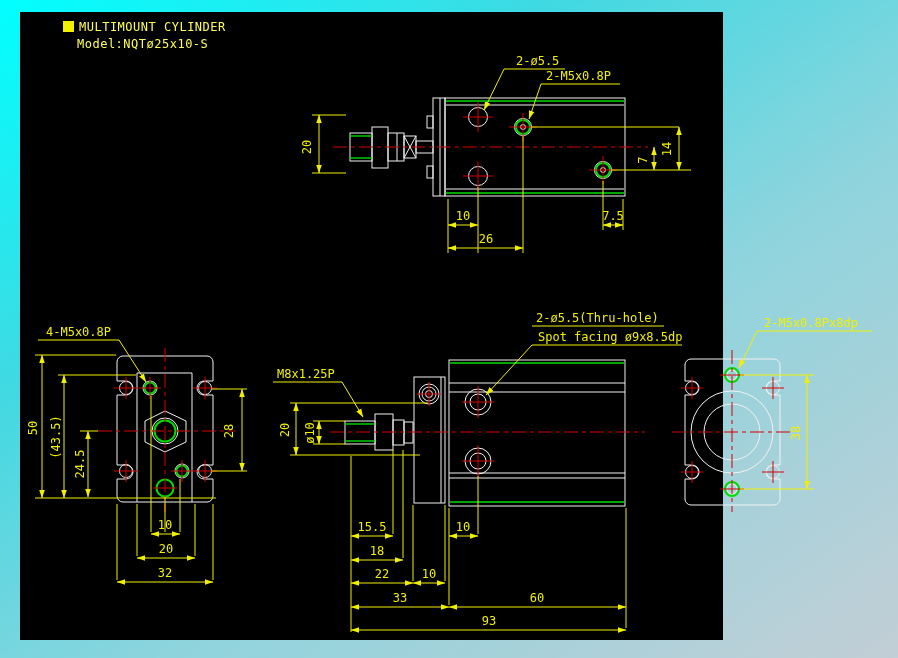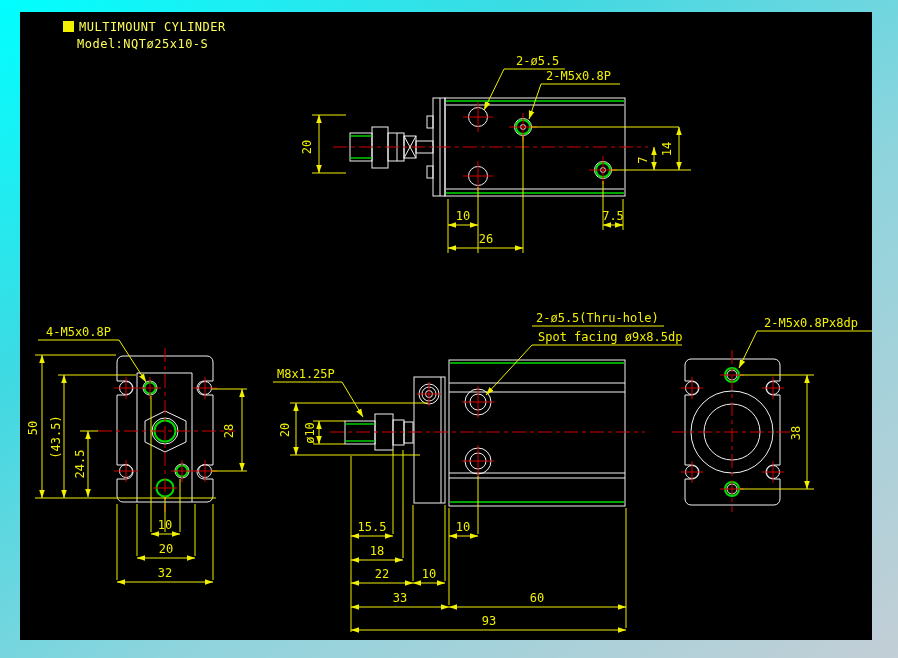--- a/index.html
+++ b/index.html
@@ -1,19 +1,19 @@
 <!DOCTYPE html>
 <html><head>
 <meta charset="utf-8">
 <style>
   html,body{margin:0;padding:0;background:#8fa3ad;}
   .frame{position:relative;width:898px;height:658px;
     background:linear-gradient(145deg,#00ffff 0%,#3fd9e2 30%,#8ed4dd 60%,#c3ced6 100%);
     overflow:hidden;font-family:"DejaVu Sans Mono",monospace;}
-  .canvas{position:absolute;left:20px;top:12px;width:852px;height:628px;background:#000;}
+  .canvas{position:absolute;left:20px;top:12px;width:703px;height:628px;background:#000;}
   svg{display:block;}
   .w{stroke:#f2f2f2;fill:none;stroke-width:1;}
   .gr{stroke:#00dd00;fill:none;stroke-width:1.4;}
   .cl{stroke:#d40000;fill:none;stroke-width:1;}
   .dim{stroke:#f0f000;fill:none;stroke-width:1;}
   text{font-family:"DejaVu Sans Mono",monospace;}
   text.d{fill:#f0f000;font-size:12px;stroke:none;}
   text.t{fill:#ffff55;font-size:12px;stroke:none;letter-spacing:0.5px;}
   .dash{stroke-dasharray:14 4 4 4;}
 </style>

